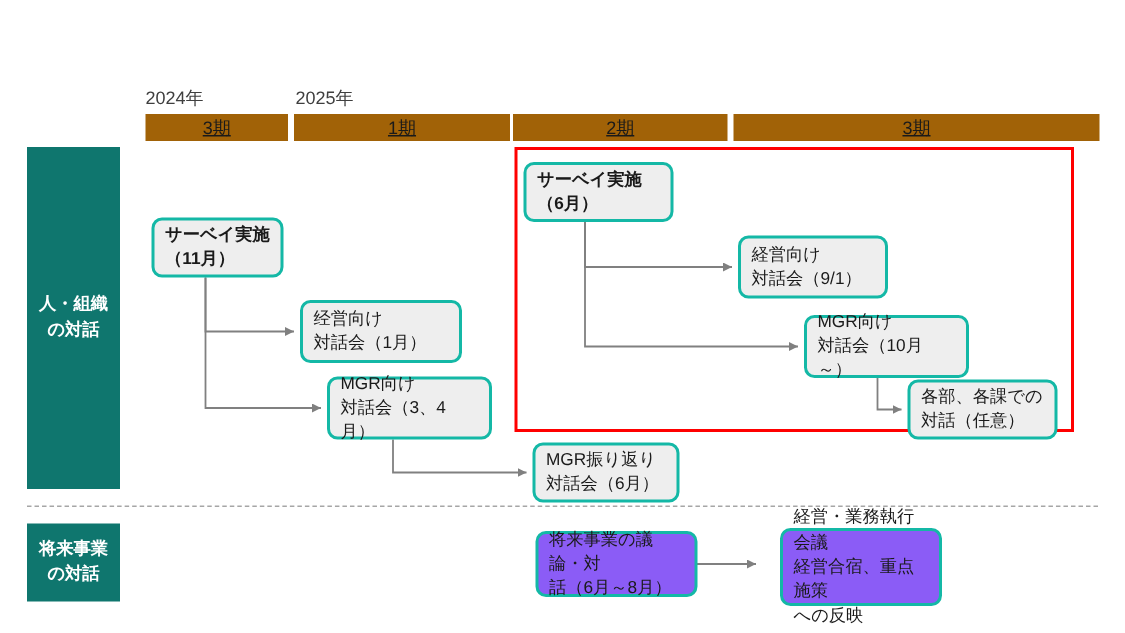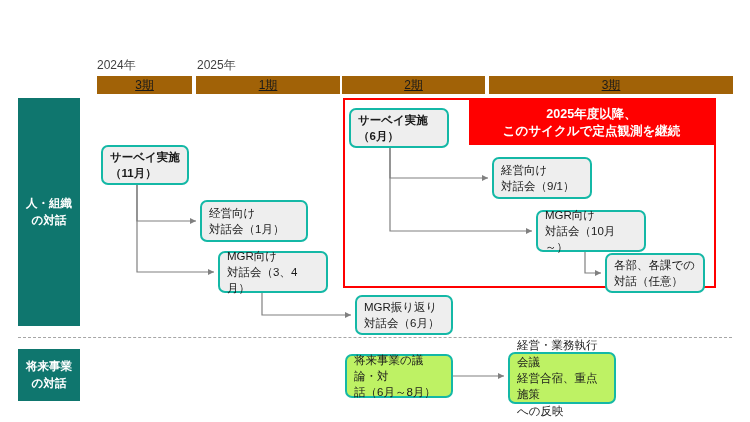--- a/index.html
+++ b/index.html
@@ -98,21 +98,21 @@
     background: #eeeeee;
     color: #1a1a1a;
     font-size: 11.5px;
     line-height: 1.42;
     padding: 4px 6px 4px 7px;
     white-space: pre-line;
     display: flex;
     flex-direction: column;
     justify-content: center;
   }
-  .node.white { background: #bef264; }
+  .node.white { background: #8b5cf6; margin-left: 12px; }
   .node.bold  { font-weight: bold; }
 
   
   #connectors {
     position: absolute;
     left: 0;
     top: 0;
     width: 750px;
     height: 422px;
     pointer-events: none;
@@ -146,22 +146,20 @@
     </div>
 
   <div id="category-blocks">
       <div class="cat-block" style="left: 18px; top: 98px; width: 62px; height: 228px;">人・組織
 の対話</div>
       <div class="cat-block" style="left: 18px; top: 349px; width: 62px; height: 52px;">将来事業
 の対話</div>
     </div>
 
   <div id="red-frame" style="left: 343px; top: 98px; width: 373px; height: 190px;"></div>
-  <div id="red-banner" style="left: 469px; top: 100px; width: 245px; height: 45px;">2025年度以降、
-このサイクルで定点観測を継続</div>
 
   <svg id="connectors" viewBox="0 0 750 422">
     <defs>
       <marker id="arrow" markerWidth="7" markerHeight="7" refX="6" refY="3" orient="auto" markerUnits="userSpaceOnUse">
         <path d="M 0 0 L 6 3 L 0 6 z" fill="#808080"></path>
       </marker>
     </defs>
     <g id="connector-group" fill="none" stroke="#808080" stroke-width="1.2">
         <path d="M 137 185 L 137 221 L 196 221" marker-end="url(#arrow)"></path>
         <path d="M 137 185 L 137 272 L 214 272" marker-end="url(#arrow)"></path>

